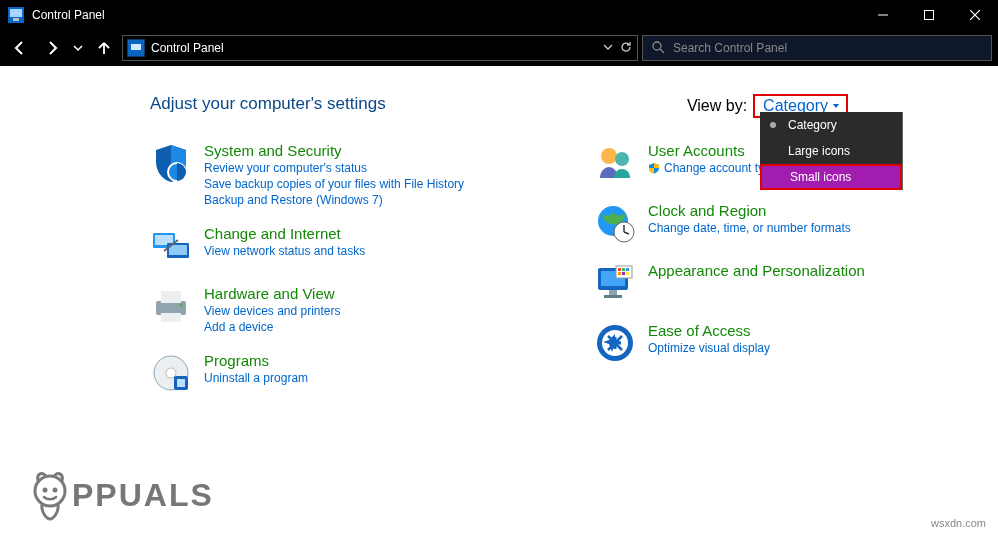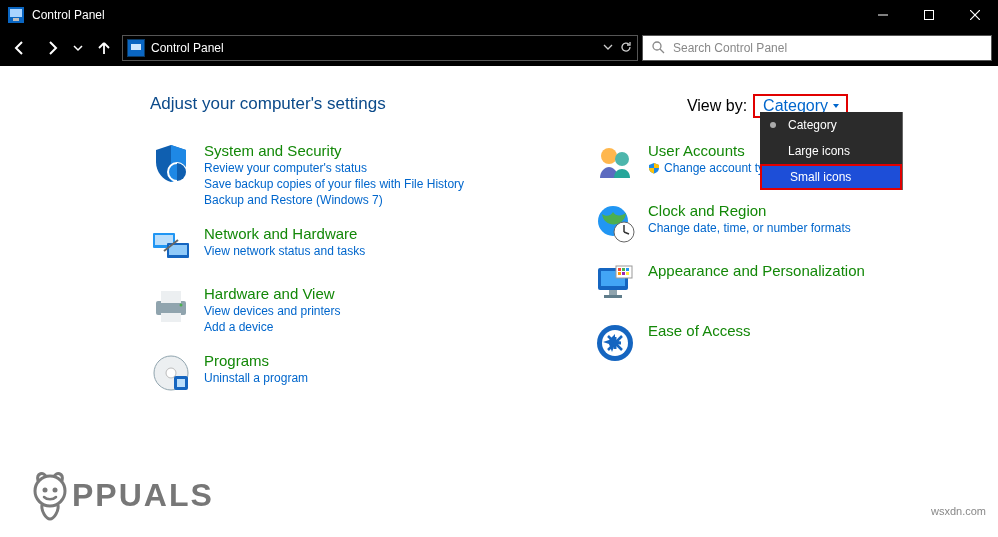--- a/index.html
+++ b/index.html
@@ -6,41 +6,41 @@
   body { width: 998px; height: 537px; font-family: "Segoe UI", Arial, sans-serif; font-size: 12px; background: #fff; overflow: hidden; position: relative; }
   .titlebar { height: 30px; background: #000; display: flex; align-items: center; color: #fff; }
   .titlebar .app-icon { width: 16px; height: 16px; margin: 0 8px; display: inline-flex; }
   .titlebar .title { font-size: 12px; flex: 1; }
   .winbtn { width: 46px; height: 30px; display: flex; align-items: center; justify-content: center; color: #fff; }
   .navbar { height: 36px; background: #000; display: flex; align-items: center; gap: 4px; padding: 0 6px; }
   .nav-icon { width: 28px; height: 28px; display: flex; align-items: center; justify-content: center; color: #fff; }
   .addressbox { flex: 1; background: #000; border: 1px solid #555; height: 26px; display: flex; align-items: center; gap: 6px; padding: 0 4px; color: #fff; }
   .addressbox .cp-smallicon { width: 18px; height: 18px; background: #0a66c2; border: 1px solid #0a3a66; display:flex; align-items:center; justify-content:center; }
   .addr-end { margin-left: auto; display:flex; gap:6px; align-items:center; color:#ccc; }
-  .searchbox { width: 350px; background: #ffffff; border: 1px solid #555; height: 26px; display: flex; align-items: center; gap: 8px; padding: 0 8px; color: #888; }
+  .searchbox { width: 350px; background: #0f172a; border: 1px solid #555; height: 26px; display: flex; align-items: center; gap: 8px; padding: 0 8px; color: #888; }
   .content { padding: 28px 20px 0 150px; position: relative; }
   .heading { color: #0b4a8a; font-size: 17px; margin-bottom: 28px; font-weight: 400; }
   .viewby-wrap { position: absolute; right: 150px; top: 28px; font-size: 16px; display: flex; align-items: center; gap: 6px; }
   .viewby-btn { color: #0066cc; border: 2px solid #e10000; padding: 1px 6px 1px 8px; display: inline-flex; align-items: center; gap: 4px; }
   .columns { display: flex; gap: 60px; }
   .col { flex: 1; display: flex; flex-direction: column; gap: 18px; }
   .category { display: flex; gap: 12px; }
   .cat-icon { width: 42px; height: 42px; flex-shrink: 0; display:flex; align-items:center; justify-content:center; }
   .cat-body { display: flex; flex-direction: column; gap: 2px; }
   .cat-title { color: #138808; font-size: 15px; }
   .cat-link { color: #0066cc; font-size: 12px; display: flex; align-items: center; gap: 4px; }
   .shield { width: 12px; height: 12px; display:inline-block; }
   .dropdown { position: absolute; right: 95px; top: 46px; width: 143px; background: #2b2b2b; color: #fff; font-size: 12px; border-right: 1px solid #666; }
   .dropdown .item { height: 26px; display: flex; align-items: center; padding-left: 28px; position: relative; }
   .dropdown .item.sel::before { content: ''; position: absolute; left: 10px; width: 6px; height: 6px; border-radius: 50%; background: #aaa; }
-  .dropdown .item.hi { background: #1d4ed8; }
+  .dropdown .item.hi { background: #a21caf; }
   .dropdown .redbox { border: 2px solid #e10000; }
   .watermark { position: absolute; left: 22px; bottom: 14px; font-size: 32px; font-weight: 700; letter-spacing: 2px; color: #777; font-family: Arial, sans-serif; display:flex; align-items:center; }
   .watermark svg { margin-right: -6px; }
-  .wsxdn { position: absolute; right: 12px; bottom: 20px; font-size: 11px; color: #888; }
+  .wsxdn { position: absolute; right: 12px; bottom: 8px; font-size: 11px; color: #888; }
 </style>
 </head>
 <body>
 
 <div class="titlebar">
   <span class="app-icon">
     <svg viewBox="0 0 16 16" width="16" height="16">
         <rect width="16" height="16" fill="#0a66c2"></rect>
         <rect x="2" y="2" width="12" height="8" fill="#a9d4ff"></rect>
         <rect x="5" y="11" width="6" height="3" fill="#c0c0c0"></rect>
@@ -162,21 +162,21 @@
         <span class="cat-icon">
           <svg viewBox="0 0 42 42" width="42" height="42">
               <rect x="3" y="8" width="22" height="15" rx="1" fill="#2196f3"></rect>
               <rect x="5" y="10" width="18" height="10" fill="#bbdefb"></rect>
               <rect x="17" y="18" width="22" height="15" rx="1" fill="#1565c0"></rect>
               <rect x="19" y="20" width="18" height="10" fill="#90caf9"></rect>
               <line x1="14" y1="26" x2="28" y2="15" stroke="#666" stroke-width="2"></line>
             </svg>
         </span>
         <div class="cat-body">
-          <a class="cat-title">Network and Hardware</a>
+          <a class="cat-title">Change and Internet</a>
           <a class="cat-link">View network status and tasks</a>
         </div>
       </div>
 
       <div class="category">
         <span class="cat-icon">
           <svg viewBox="0 0 42 42" width="42" height="42">
               <rect x="6" y="16" width="30" height="14" rx="2" fill="#90a4ae"></rect>
               <rect x="11" y="6" width="20" height="12" fill="#eceff1"></rect>
               <rect x="11" y="28" width="20" height="9" fill="#eceff1"></rect>
@@ -275,20 +275,21 @@
               <circle cx="21" cy="21" r="13" fill="#fff"></circle>
               <path d="M21 11 L24 18 L31 18 L25 23 L28 31 L21 26 L14 31 L17 23 L11 18 L18 18 Z" fill="none"></path>
               <path d="M21 12v6l6 2-6 2-3 8-3-8-6-2 6-2z" fill="#1565c0"></path>
               <line x1="15" y1="21" x2="27" y2="21" stroke="#1565c0" stroke-width="3"></line>
               <line x1="21" y1="15" x2="21" y2="27" stroke="#1565c0" stroke-width="3"></line>
               <path d="M14 14 L28 28 M28 14 L14 28" stroke="#1565c0" stroke-width="2.5"></path>
             </svg>
         </span>
         <div class="cat-body">
           <a class="cat-title">Ease of Access</a>
+          <a class="cat-link">Optimize visual display</a>
         </div>
       </div>
 
     </div>
   </div>
 </div>
 
 <div class="watermark">
   <svg width="56" height="56" viewBox="0 0 56 56">
     <circle cx="28" cy="24" r="15" fill="none" stroke="#7a7a7a" stroke-width="3"></circle>

